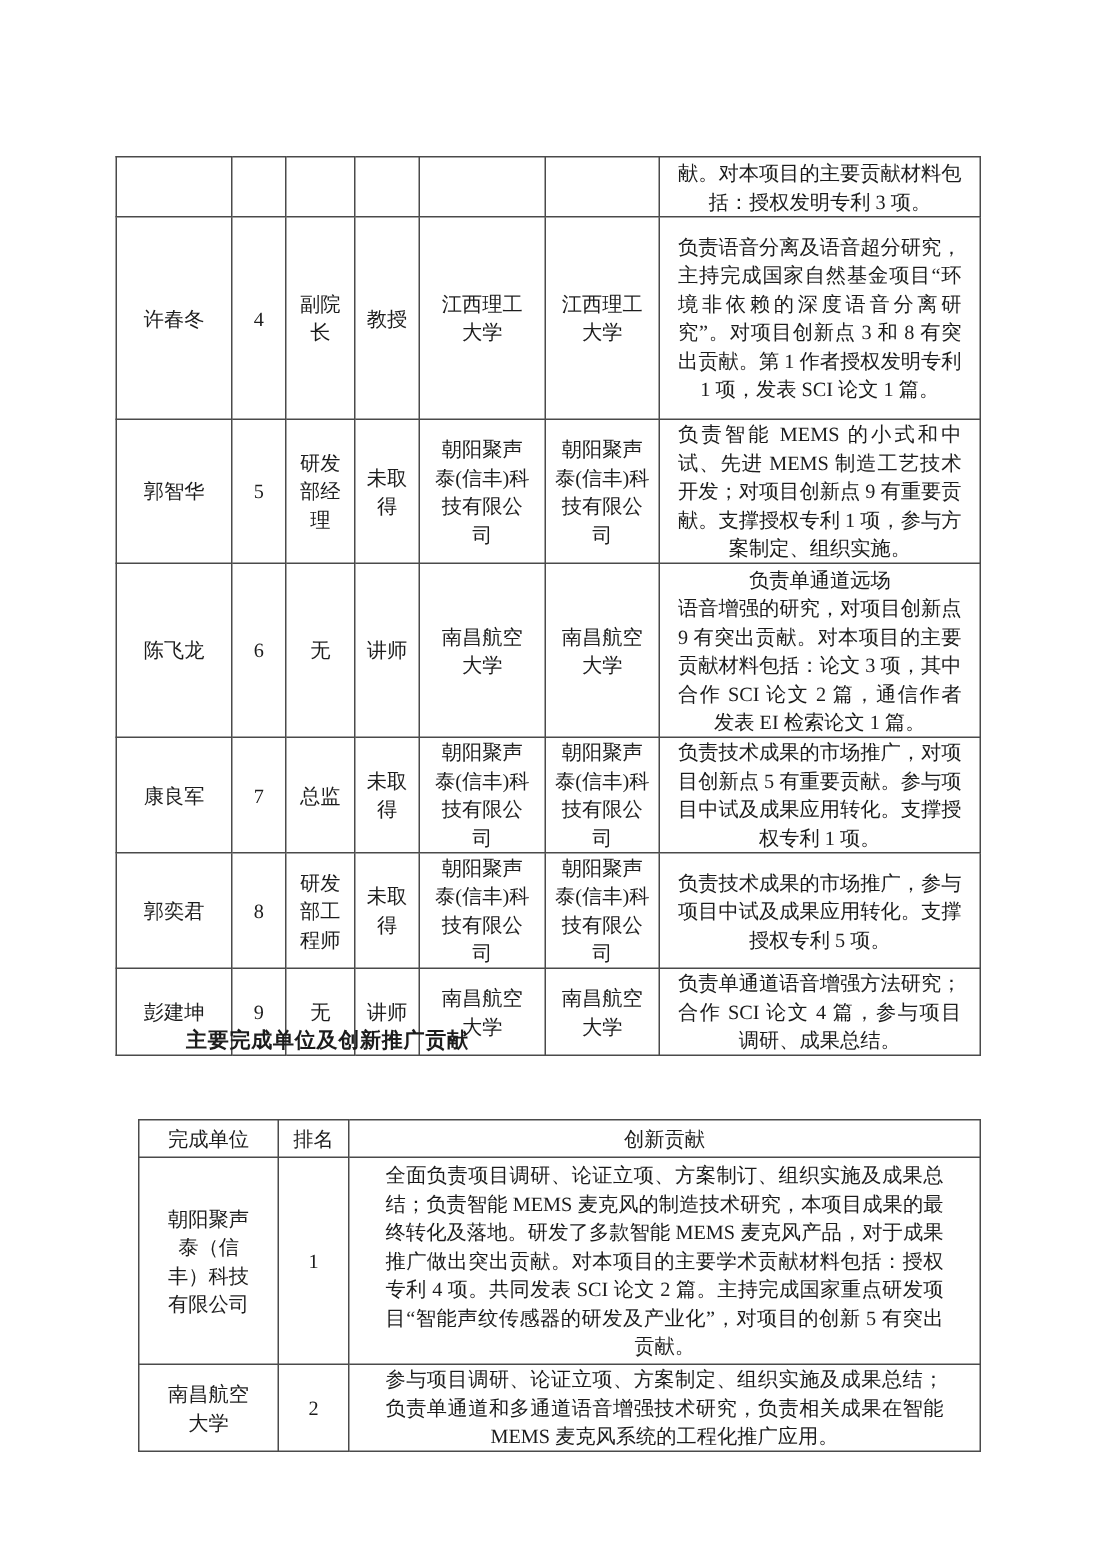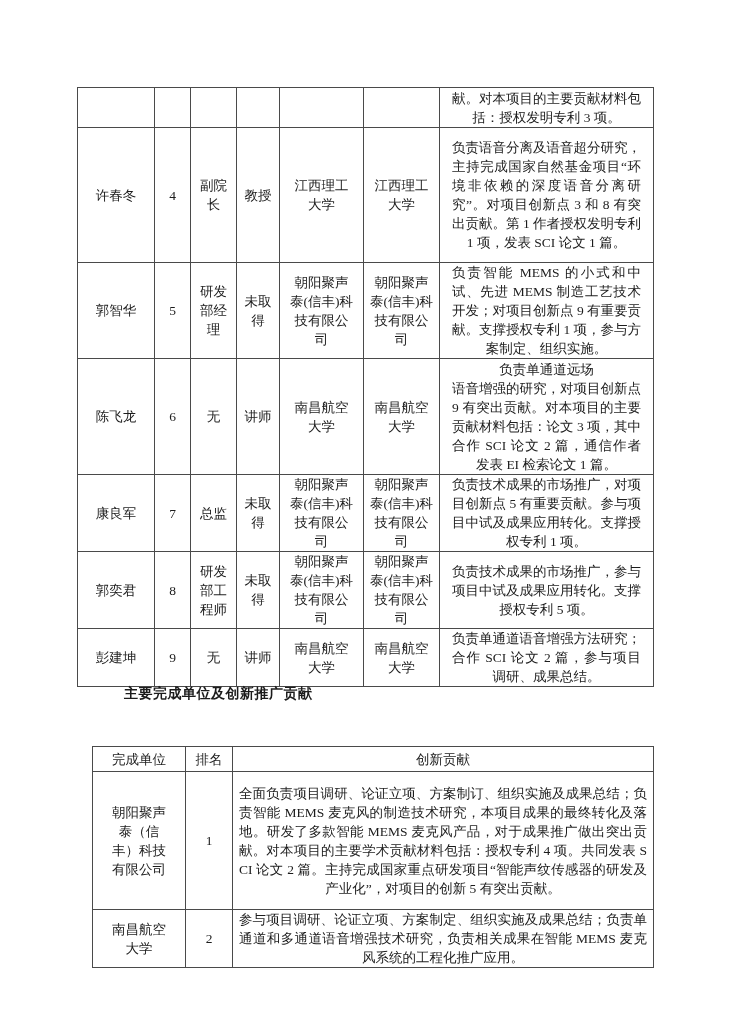--- a/index.html
+++ b/index.html
@@ -21,21 +21,21 @@
     font-size:13.5px;
     line-height:19px;
     font-weight:normal;
     vertical-align:middle;
     text-align:center;
     padding:0 5px;
     overflow:hidden;
     word-break:break-all;
   }
   
-  .t1{left:77px;top:87px;width:576px;border-radius:24px;}
+  .t1{left:77px;top:104px;width:576px;border-radius:24px;}
   .t1 .rh0{height:40px;}
   .t1 .rh1{height:135px;}
   .t1 .rh2{height:95px;}
   .t1 .rh3{height:116px;}
   .t1 .rh4{height:77px;}
   .t1 .rh5{height:77px;}
   .t1 .rh6{height:56px;}
   td.workunit{padding:0 10px;}
   td.compunit{padding:0 6px;}
   td.contrib{
@@ -51,21 +51,21 @@
     font-size:14px;
     font-weight:bold;
     letter-spacing:0.5px;
   }
   
   .t2{left:92px;top:746px;width:561px;}
   .t2 .hrow{height:25px;}
   .t2 .rh1{height:138px;}
   .t2 .rh2{height:55px;}
   .t2 td.unit{padding:0 15px;}
-  .t2 td.contrib{padding:0 6px;}
+  .t2 td.contrib{padding:0 24px;}
 </style>
 </head>
 <body>
 
 <div class="page">
 
   <table class="t1">
     <colgroup>
       <col style="width:77px">
         <col style="width:36px">
@@ -131,21 +131,21 @@
         <td class="compunit">朝阳聚声泰(信丰)科技有限公司</td>
         <td class="contrib">负责技术成果的市场推广，参与项目中试及成果应用转化。支撑授权专利 5 项。</td>
       </tr>
       <tr class="rh6">
         <td class="name">彭建坤</td>
         <td class="rank">9</td>
         <td class="pos">无</td>
         <td class="title">讲师</td>
         <td class="workunit">南昌航空大学</td>
         <td class="compunit">南昌航空大学</td>
-        <td class="contrib">负责单通道语音增强方法研究；合作 SCI 论文 2 篇，参与项目调研、成果总结。</td>
+        <td class="contrib">负责单通道语音增强方法研究；合作 SCI 论文 4 篇，参与项目调研、成果总结。</td>
       </tr>
     </tbody>
   </table>
 
   <div class="section-heading">主要完成单位及创新推广贡献</div>
 
   <table class="t2">
     <colgroup>
       <col style="width:93px">
         <col style="width:47px">

